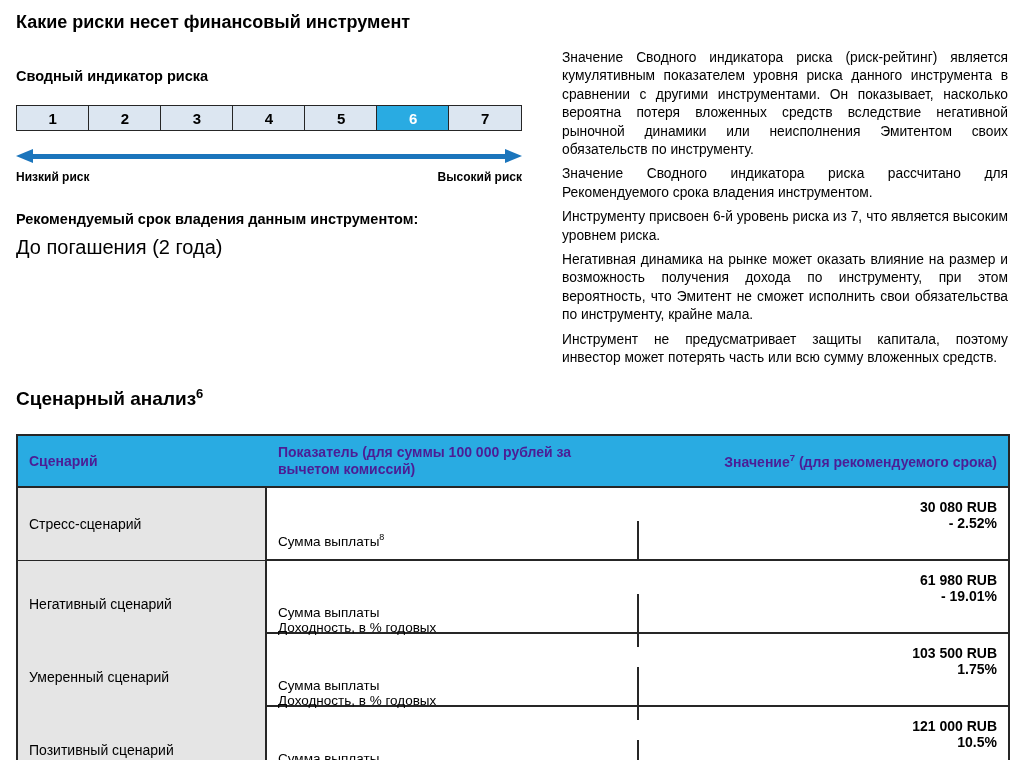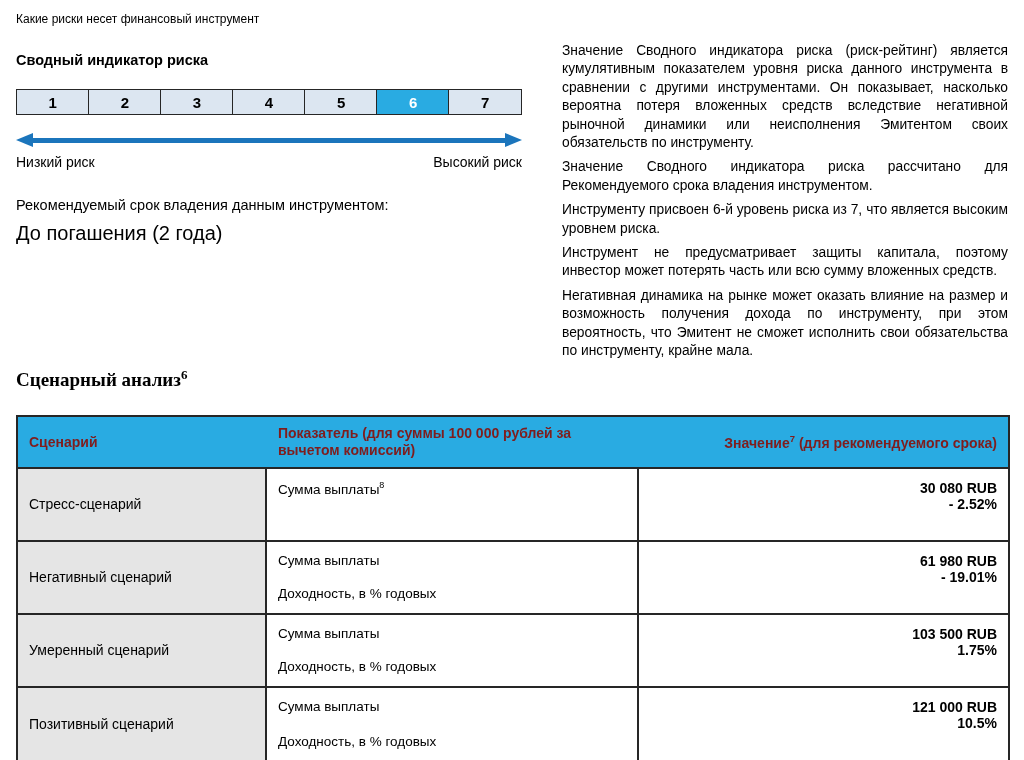--- a/index.html
+++ b/index.html
@@ -6,23 +6,23 @@
   html, body { width: 1024px; height: 760px; background: #ffffff; overflow: hidden; }
   body {
     font-family: "Liberation Sans", sans-serif;
     color: #000000;
     padding: 12px 16px 0 16px;
   }
   .top-section { display: flex; }
   .left-col { width: 506px; flex: 0 0 506px; }
   .right-col { flex: 1; margin-left: 40px; padding-top: 16px; }
 
-  .page-title { font-size: 12px; font-weight: normal; }
-
-  .indicator-title { font-size: 14.5px; font-weight: bold; margin-top: 26px; }
+  .page-title { font-size: 18px; font-weight: bold; }
+
+  .indicator-title { font-size: 14.5px; font-weight: bold; margin-top: 35px; }
 
   .risk-scale { display: flex; margin-top: 21px; width: 506px; }
   .risk-cell {
     flex: 1; height: 26px;
     background: #DCE6F1;
     border: 1.5px solid #262626;
     margin-left: -1.5px;
     display: flex; align-items: center; justify-content: center;
     font-size: 15px; font-weight: bold;
   }
@@ -38,46 +38,46 @@
   }
   .arrow-head-right {
     width: 0; height: 0;
     border-top: 7px solid transparent;
     border-bottom: 7px solid transparent;
     border-left: 17px solid #1B75BC;
   }
   .arrow-bar { flex: 1; height: 5px; background: #1B75BC; }
 
   .risk-labels { display: flex; justify-content: space-between; margin-top: 7px; width: 506px; }
-  .risk-labels span { font-size: 14px; font-weight: normal; }
-
-  .holding-title { font-size: 14.5px; font-weight: normal; margin-top: 27px; }
+  .risk-labels span { font-size: 12px; font-weight: bold; }
+
+  .holding-title { font-size: 14.5px; font-weight: bold; margin-top: 27px; }
   .holding-value { font-size: 20px; margin-top: 9px; }
 
   .desc-par {
     font-size: 13.8px;
     line-height: 18.4px;
     text-align: justify;
     margin-bottom: 6px;
   }
 
-  .scenario-title { font-size: 19px; font-weight: bold; margin-top: 0; font-family: Liberation Serif, serif; }
+  .scenario-title { font-size: 19px; font-weight: bold; margin-top: 12px; }
   .scenario-title sup { font-size: 13px; font-weight: bold; }
 
   .scenario-table {
     width: 994px;
     margin-top: 24px;
     border: 2px solid #262626;
     border-bottom-width: 3px;
   }
   .t-header {
     display: grid;
     grid-template-columns: 249px 372px 1fr;
     background: #29ABE2;
-    color: #7f1d1d;
+    color: #4c1d95;
     font-weight: bold;
     font-size: 14px;
     height: 52px;
     border-bottom: 2px solid #262626;
   }
   .t-header .h-cell { display: flex; align-items: center; padding: 0 11px; }
   .t-header .h-cell.right { justify-content: flex-end; text-align: right; }
   .h-cell sup { font-size: 9.5px; }
   .h-indicator-text { max-width: 335px; line-height: 17px; }
 
@@ -93,20 +93,21 @@
     font-size: 14px; font-weight: normal;
     display: flex; align-items: center;
     padding-left: 11px;
     border-right: 2px solid #262626;
   }
   .c-metrics {
     display: flex; flex-direction: column; justify-content: space-between;
     padding: 11px 11px 12px 11px;
     font-size: 13.5px;
     border-right: 2px solid #262626;
+    margin-top: 33px;
   }
   .c-metrics sup { font-size: 9px; }
   .c-values {
     display: flex; flex-direction: column; justify-content: flex-start;
     align-items: flex-end;
     padding: 11px 11px 12px 11px;
     font-size: 14px; font-weight: bold;
   }
 </style>
 </head>
@@ -141,22 +142,22 @@
     </div>
 
     <div class="holding-title">Рекомендуемый срок владения данным инструментом:</div>
     <div class="holding-value">До погашения (2 года)</div>
   </div>
 
   <div class="right-col">
     <div class="desc-par">Значение Сводного индикатора риска (риск-рейтинг) является кумулятивным показателем уровня риска данного инструмента в сравнении с другими инструментами. Он показывает, насколько вероятна потеря вложенных средств вследствие негативной рыночной динамики или неисполнения Эмитентом своих обязательств по инструменту.</div>
     <div class="desc-par">Значение Сводного индикатора риска рассчитано для Рекомендуемого срока владения инструментом.</div>
     <div class="desc-par">Инструменту присвоен 6-й уровень риска из 7, что является высоким уровнем риска.</div>
+    <div class="desc-par">Негативная динамика на рынке может оказать влияние на размер и возможность получения дохода по инструменту, при этом вероятность, что Эмитент не сможет исполнить свои обязательства по инструменту, крайне мала.</div>
     <div class="desc-par">Инструмент не предусматривает защиты капитала, поэтому инвестор может потерять часть или всю сумму вложенных средств.</div>
-    <div class="desc-par">Негативная динамика на рынке может оказать влияние на размер и возможность получения дохода по инструменту, при этом вероятность, что Эмитент не сможет исполнить свои обязательства по инструменту, крайне мала.</div>
   </div>
 
 </div>
 
 <div class="scenario-title">
   <span>Сценарный анализ</span><sup>6</sup>
 </div>
 
 <div class="scenario-table">
 

